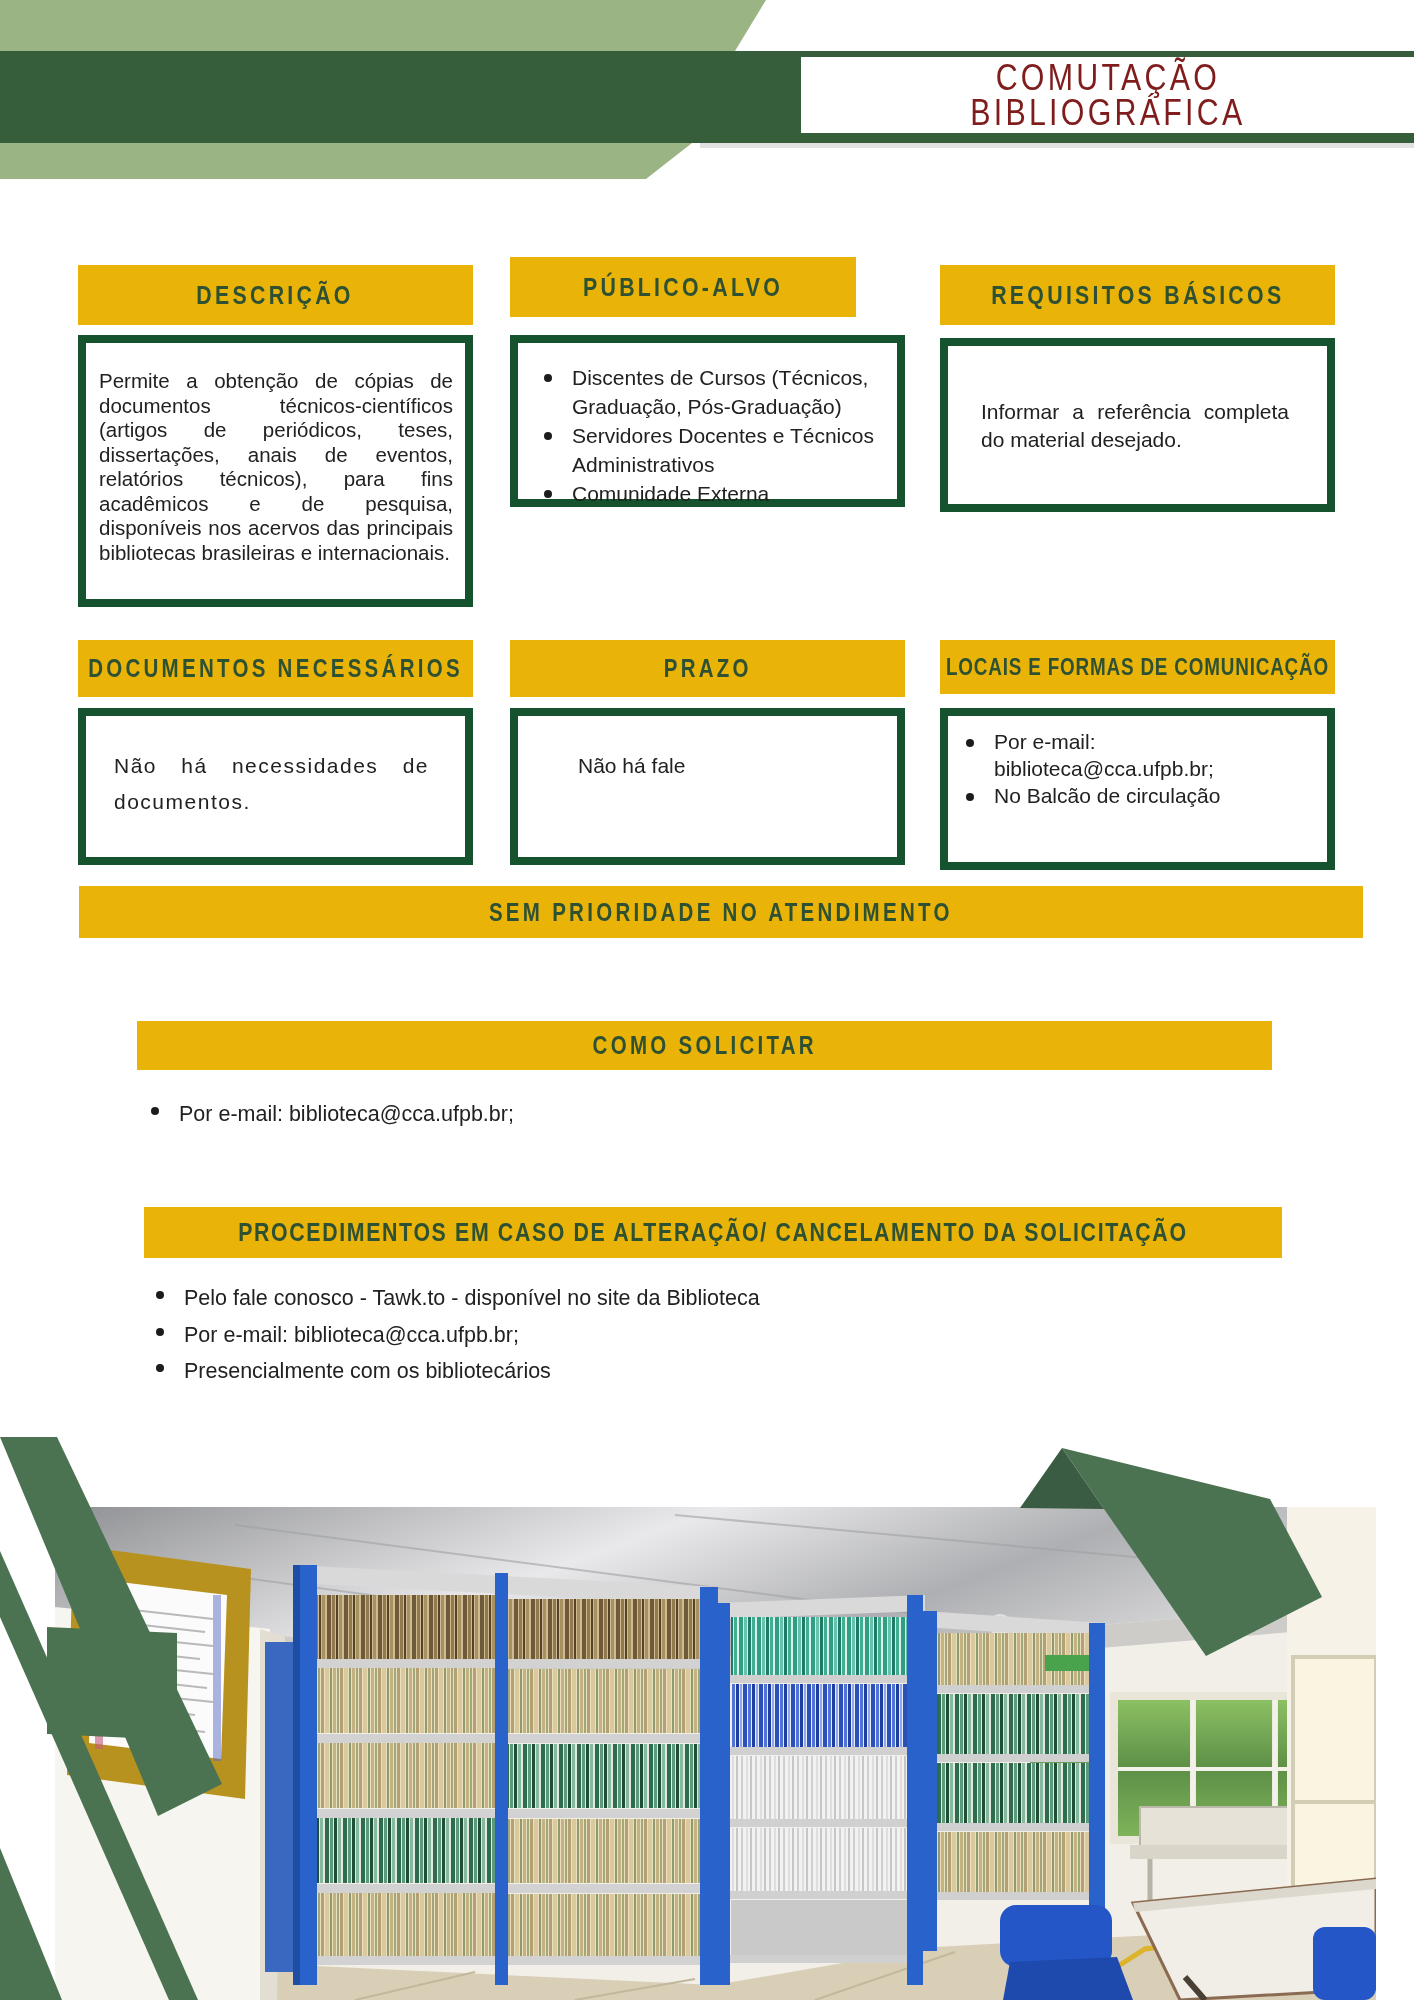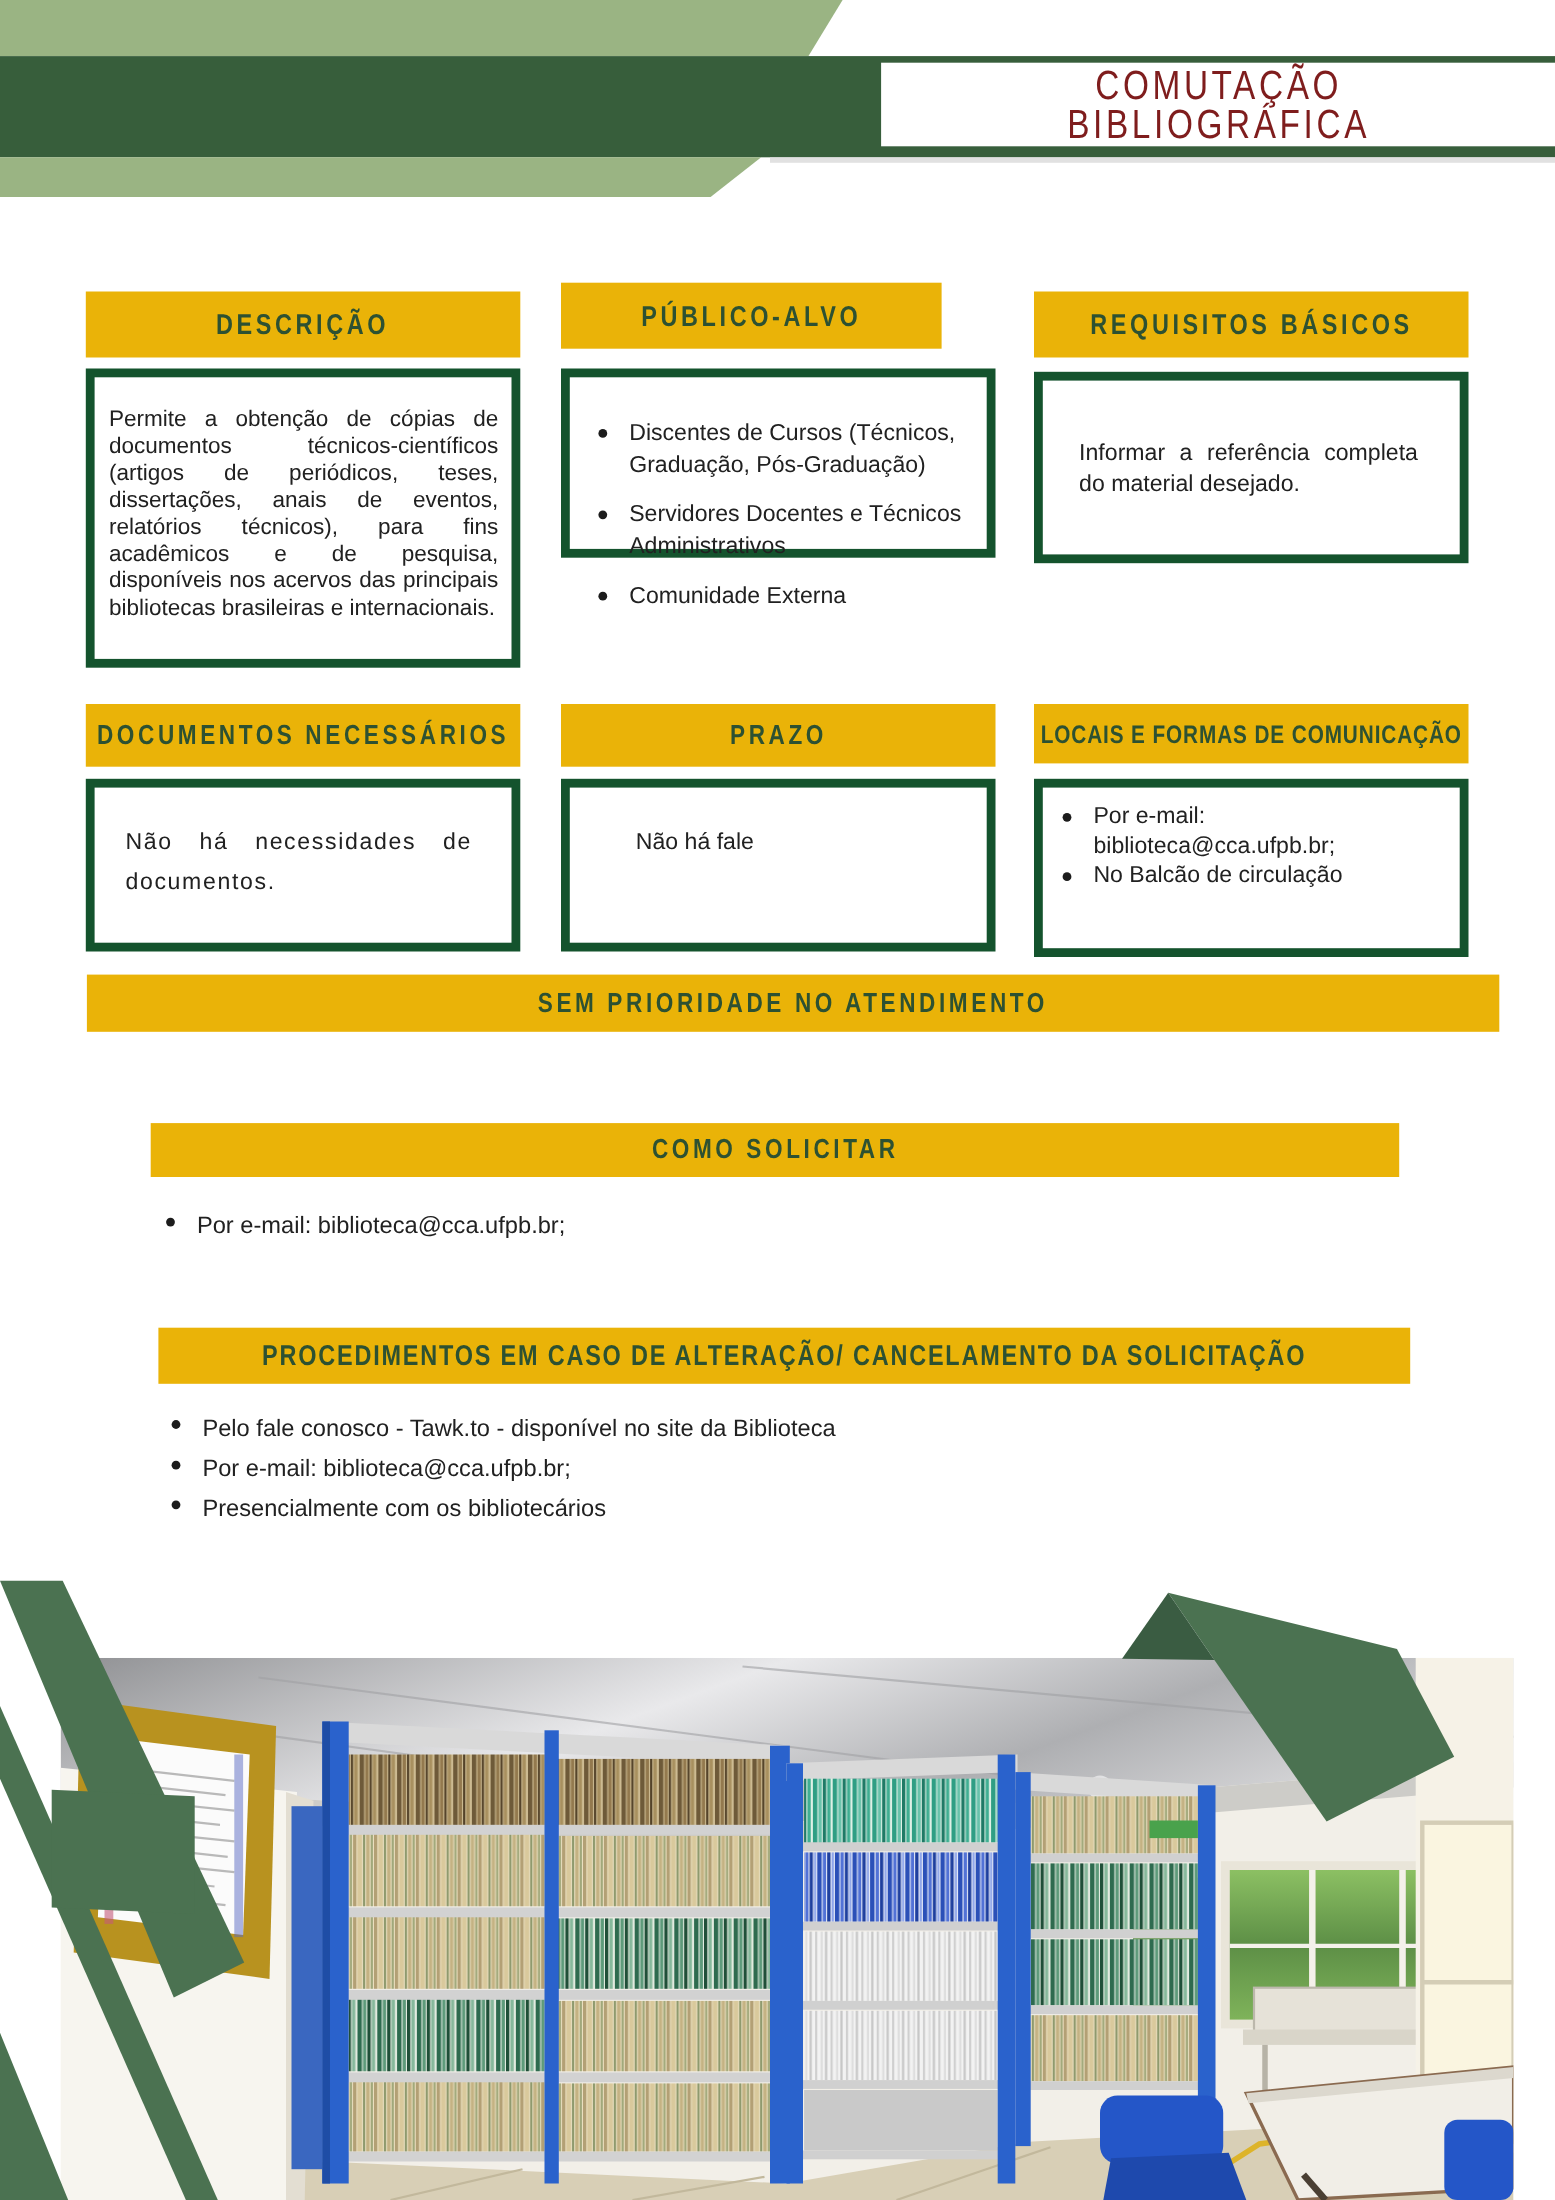--- a/index.html
+++ b/index.html
@@ -15,21 +15,21 @@
   
   .bar{background:#eab308;display:flex;align-items:center;justify-content:center;z-index:2;}
   .bar-text{color:#2d5132;font-weight:700;font-size:26px;letter-spacing:4px;}
   
   .gbox{border:8px solid #14532d;background:#fff;box-sizing:border-box;z-index:2;}
   .body-text{color:#212121;font-size:20.5px;line-height:24.5px;text-align:justify;}
   ul.blist{list-style:none;margin:0;padding:0;color:#212121;}
   ul.blist li{position:relative;padding-left:34px;}
   ul.blist li::before{content:"";position:absolute;left:6px;top:11px;width:8px;height:8px;
                       border-radius:50%;background:#1c1c1c;}
-  .publico li{font-size:21px;line-height:29px;margin-top:16px;}
+  .publico li{font-size:21px;line-height:29px;}
   .locais li{font-size:21px;line-height:27px;}
   .free li{font-size:21.5px;line-height:36.5px;}
   .docs-text{font-size:21px;line-height:36px;letter-spacing:1.5px;text-align:justify;color:#212121;}
   .prazo-text{font-size:21px;color:#212121;}
   .req-text{font-size:21px;line-height:28px;text-align:justify;color:#212121;}
   .photo{left:55px;top:1507px;width:1321px;height:493px;overflow:hidden;z-index:1;}
   .decor{left:0;top:0;width:1414px;height:2000px;z-index:4;pointer-events:none;}
   .hdr-svg{left:0;top:0;width:1414px;height:200px;z-index:1;}
 </style>
 </head>

